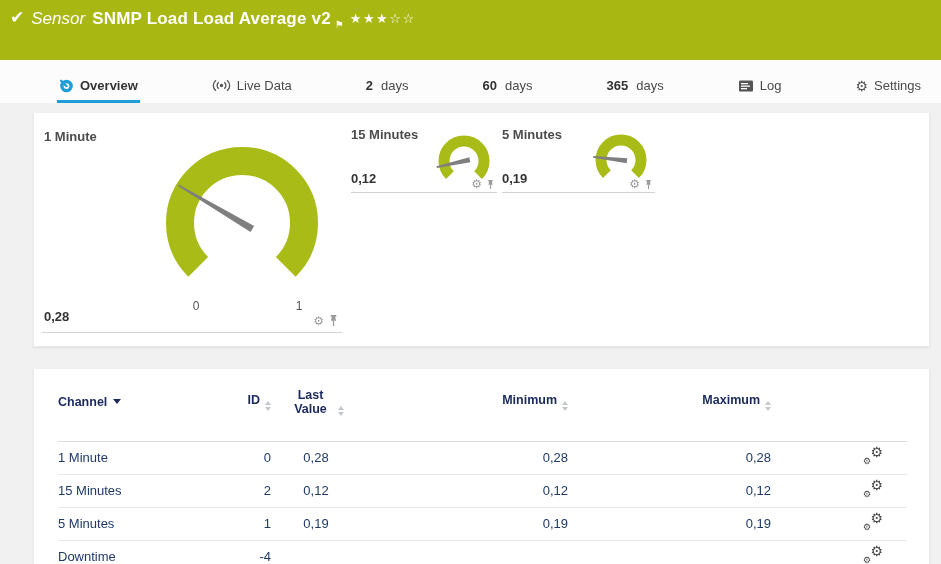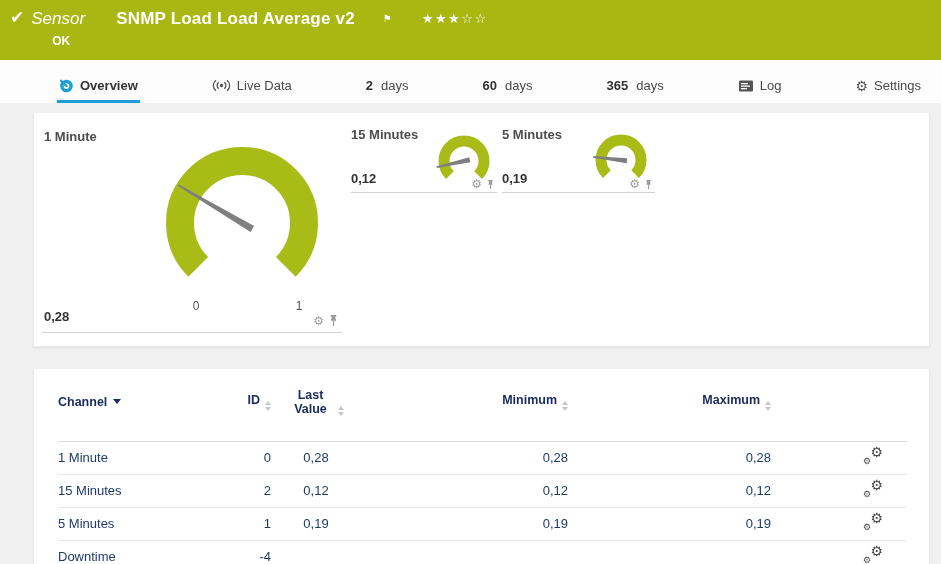--- a/index.html
+++ b/index.html
@@ -18,21 +18,21 @@
     background:#f1f1f1;
     color:#333;
     position:relative;
   }
   
   header.sensor-header{
     height:60px;background:var(--brand-green);color:#fff;
     display:flex;align-items:flex-start;padding:7px 12px 0 10px;
   }
   .hdr-check{font-size:17px;font-weight:bold;line-height:22px;margin-right:7px;}
-  .hdr-title-row{display:flex;align-items:center;line-height:22px;gap:24px;}
+  .hdr-title-row{display:flex;align-items:flex-end;line-height:22px;}
   .hdr-kind{font-style:italic;font-size:17px;margin-right:7px;}
   .hdr-title{font-weight:bold;font-size:17px;letter-spacing:.2px;}
   .hdr-flag{font-size:10px;line-height:10px;margin:1px 6px 0 4px;opacity:.95;}
   .hdr-stars{font-size:13px;letter-spacing:1.5px;margin-top:1px;}
   .hdr-status{font-weight:bold;font-size:12px;margin:4px 0 0 21px;}
   
   nav.tab-bar{
     height:43px;background:#fcfcfc;
     display:flex;align-items:flex-end;justify-content:space-between;
     padding:0 18px 0 57px;
@@ -116,21 +116,20 @@
 
   <header class="sensor-header">
     <span class="hdr-check">✔</span>
     <div class="hdr-main">
       <div class="hdr-title-row">
         <span class="hdr-kind">Sensor</span>
         <span class="hdr-title">SNMP Load Load Average v2</span>
         <span class="hdr-flag">⚑</span>
         <span class="hdr-stars">★★★☆☆</span>
       </div>
-      <div class="hdr-status">OK</div>
     </div>
   </header>
 
   <nav class="tab-bar">
       <div class="tab active">
         <span class="tab-icon">
           <svg width="15" height="15" viewBox="0 0 14 14">
             <circle cx="7" cy="7.5" r="4.3" fill="none" stroke="#1e9dd8" stroke-width="3.2"></circle>
             <line x1="7" y1="7.5" x2="2" y2="2.6" stroke="#1e9dd8" stroke-width="2.2" stroke-linecap="round"></line>
           </svg>

